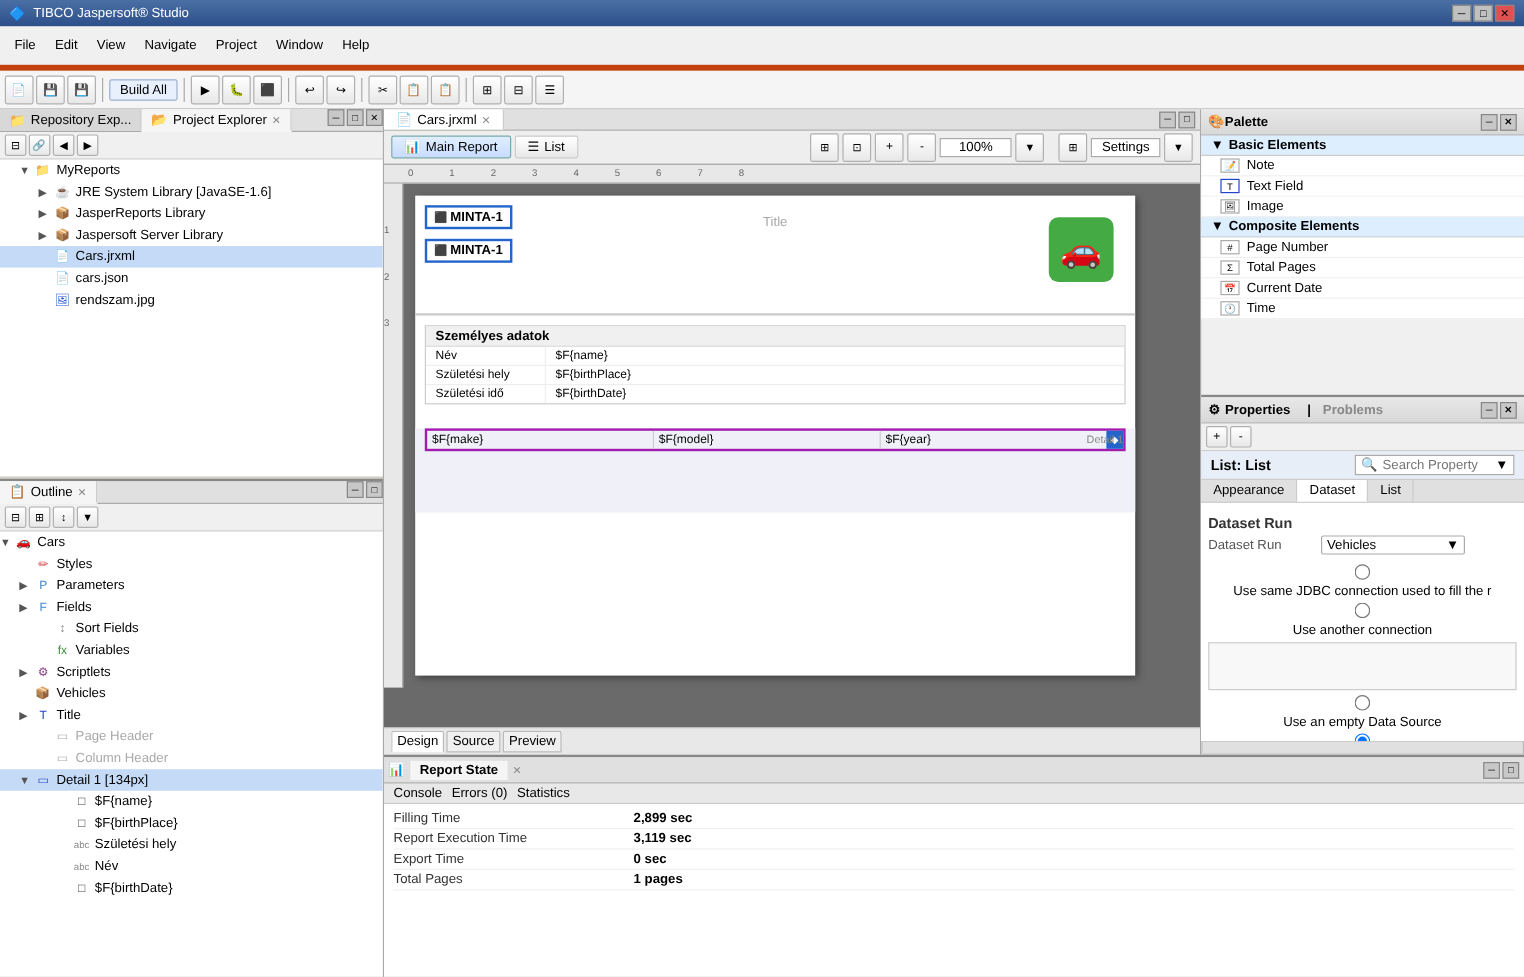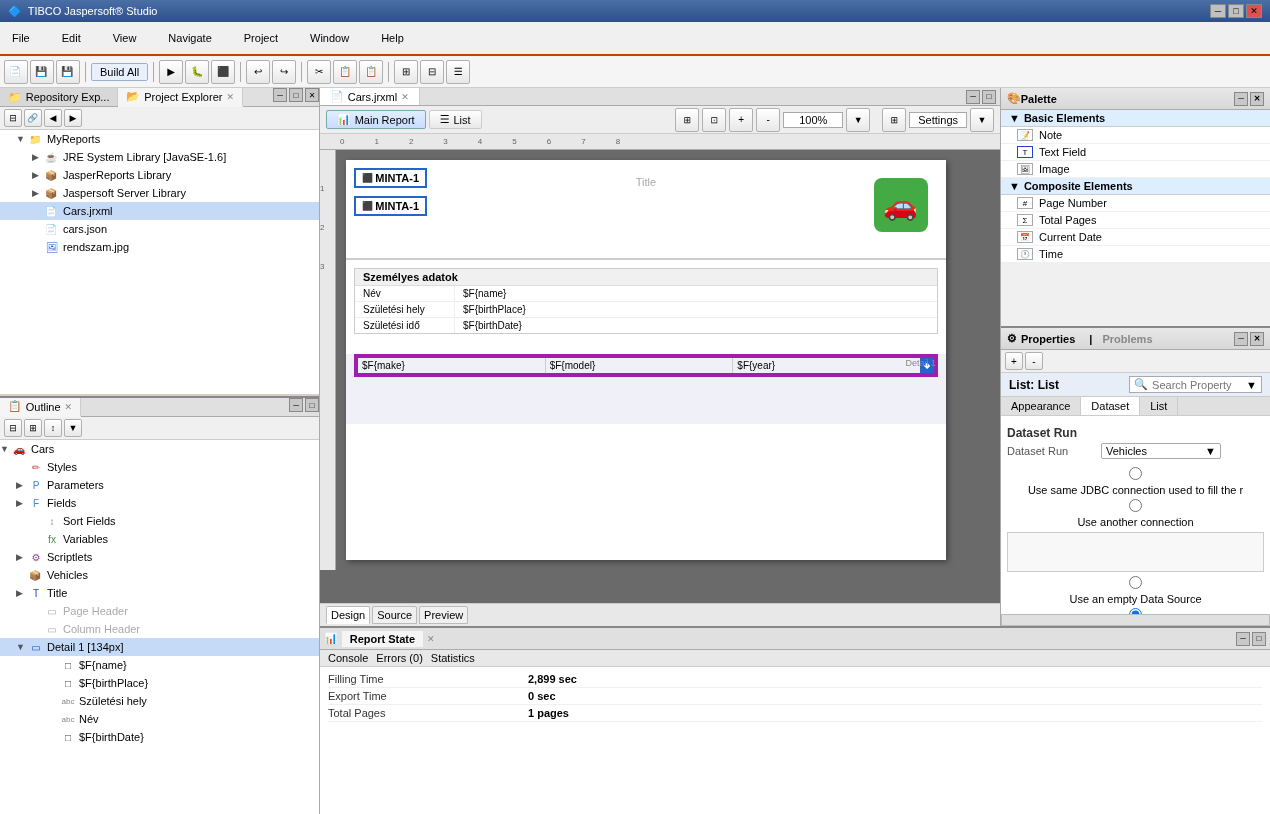--- a/index.html
+++ b/index.html
@@ -6,21 +6,21 @@
     body { font-family: 'Segoe UI', Arial, sans-serif; font-size: 11px; background: #d4d0c8; overflow: hidden; width: 1270px; height: 814px; }
 
     
     .title-bar { background: linear-gradient(to bottom, #4a6fa5, #2d4f8a); color: white; height: 22px; display: flex; align-items: center; padding: 0 8px; font-size: 11px; justify-content: space-between; }
     .title-bar-title { display: flex; align-items: center; gap: 6px; }
     .title-bar-controls { display: flex; gap: 2px; }
     .title-bar-btn { width: 16px; height: 14px; background: #c0c0c0; border: 1px solid #888; font-size: 9px; display: flex; align-items: center; justify-content: center; cursor: pointer; color: #000; }
     .title-bar-btn.close { background: #e05050; }
 
     
-    .menu-bar { background: #f0f0f0; height: 22px; display: flex; align-items: center; border-bottom: 2px solid #c2410c; padding: 16px 4px; gap: 16px; }
+    .menu-bar { background: #f0f0f0; height: 22px; display: flex; align-items: center; border-bottom: 5px solid #c2410c; padding: 16px 4px; }
     .menu-item { padding: 2px 8px; font-size: 11px; cursor: pointer; color: #000; }
 
     
     .toolbar { background: #f5f5f5; height: 32px; display: flex; align-items: center; border-bottom: 1px solid #ccc; padding: 0 4px; gap: 2px; }
     .tb-btn { width: 24px; height: 24px; background: linear-gradient(to bottom, #fff, #e8e8e8); border: 1px solid #b0b0b0; border-radius: 2px; display: flex; align-items: center; justify-content: center; cursor: pointer; font-size: 10px; }
     .tb-separator { width: 1px; height: 20px; background: #aaa; margin: 0 3px; }
     .tb-label { padding: 2px 8px; font-size: 11px; background: #e8f0fe; border: 1px solid #9ab0d0; border-radius: 2px; }
 
     
     .main-layout { display: flex; height: calc(814px - 54px - 22px); }
@@ -485,21 +485,21 @@
                   <div style="padding:2px 8px;">$F{birthPlace}</div>
                 </div>
                 <div style="display:flex; font-size:10px;">
                   <div style="width:100px; padding:2px 8px; border-right:1px solid #eee;">Születési idő</div>
                   <div style="padding:2px 8px;">$F{birthDate}</div>
                 </div>
               </div>
 
               <div style="position:relative; min-height:70px; background:#f0f0f8;">
                 <div style="position:absolute; right:10px; top:4px; font-size:9px; color:#888;">Detail 1</div>
-                <div style="display:flex; border:4px solid #a21caf; margin:20px 8px 8px 8px; font-size:10px;">
+                <div style="display:flex; border:2px solid #a21caf; margin:20px 8px 8px 8px; font-size:10px;">
                   <div style="flex:1; padding:2px 4px; border-right:1px solid #ccc;">$F{make}</div>
                   <div style="flex:1; padding:2px 4px; border-right:1px solid #ccc;">$F{model}</div>
                   <div style="flex:1; padding:2px 4px;">$F{year}</div>
                   <div style="width:14px; background:#2266cc; display:flex; align-items:center; justify-content:center;">
                     <span style="color:white; font-size:8px;">◆</span>
                   </div>
                 </div>
               </div>
             </div>
           </div>
@@ -649,20 +649,24 @@
         <span style="font-size:11px; cursor:pointer;">Console</span>
         <span style="font-size:11px; cursor:pointer;">Errors (0)</span>
         <span style="font-size:11px; cursor:pointer; font-weight:normal;">Statistics</span>
       </div>
       <div class="bottom-content">
         <div class="stats-row">
           <div class="stats-label">Filling Time</div>
           <div class="stats-value">2,899 sec</div>
         </div>
         <div class="stats-row">
+          <div class="stats-label">Report Execution Time</div>
+          <div class="stats-value">3,119 sec</div>
+        </div>
+        <div class="stats-row">
           <div class="stats-label">Export Time</div>
           <div class="stats-value">0 sec</div>
         </div>
         <div class="stats-row">
           <div class="stats-label">Total Pages</div>
           <div class="stats-value">1 pages</div>
         </div>
       </div>
     </div>
   </div>

